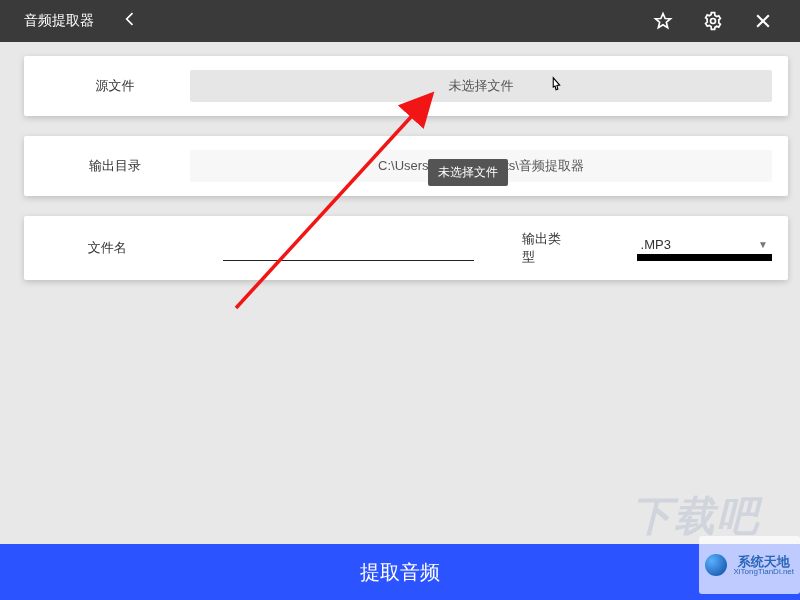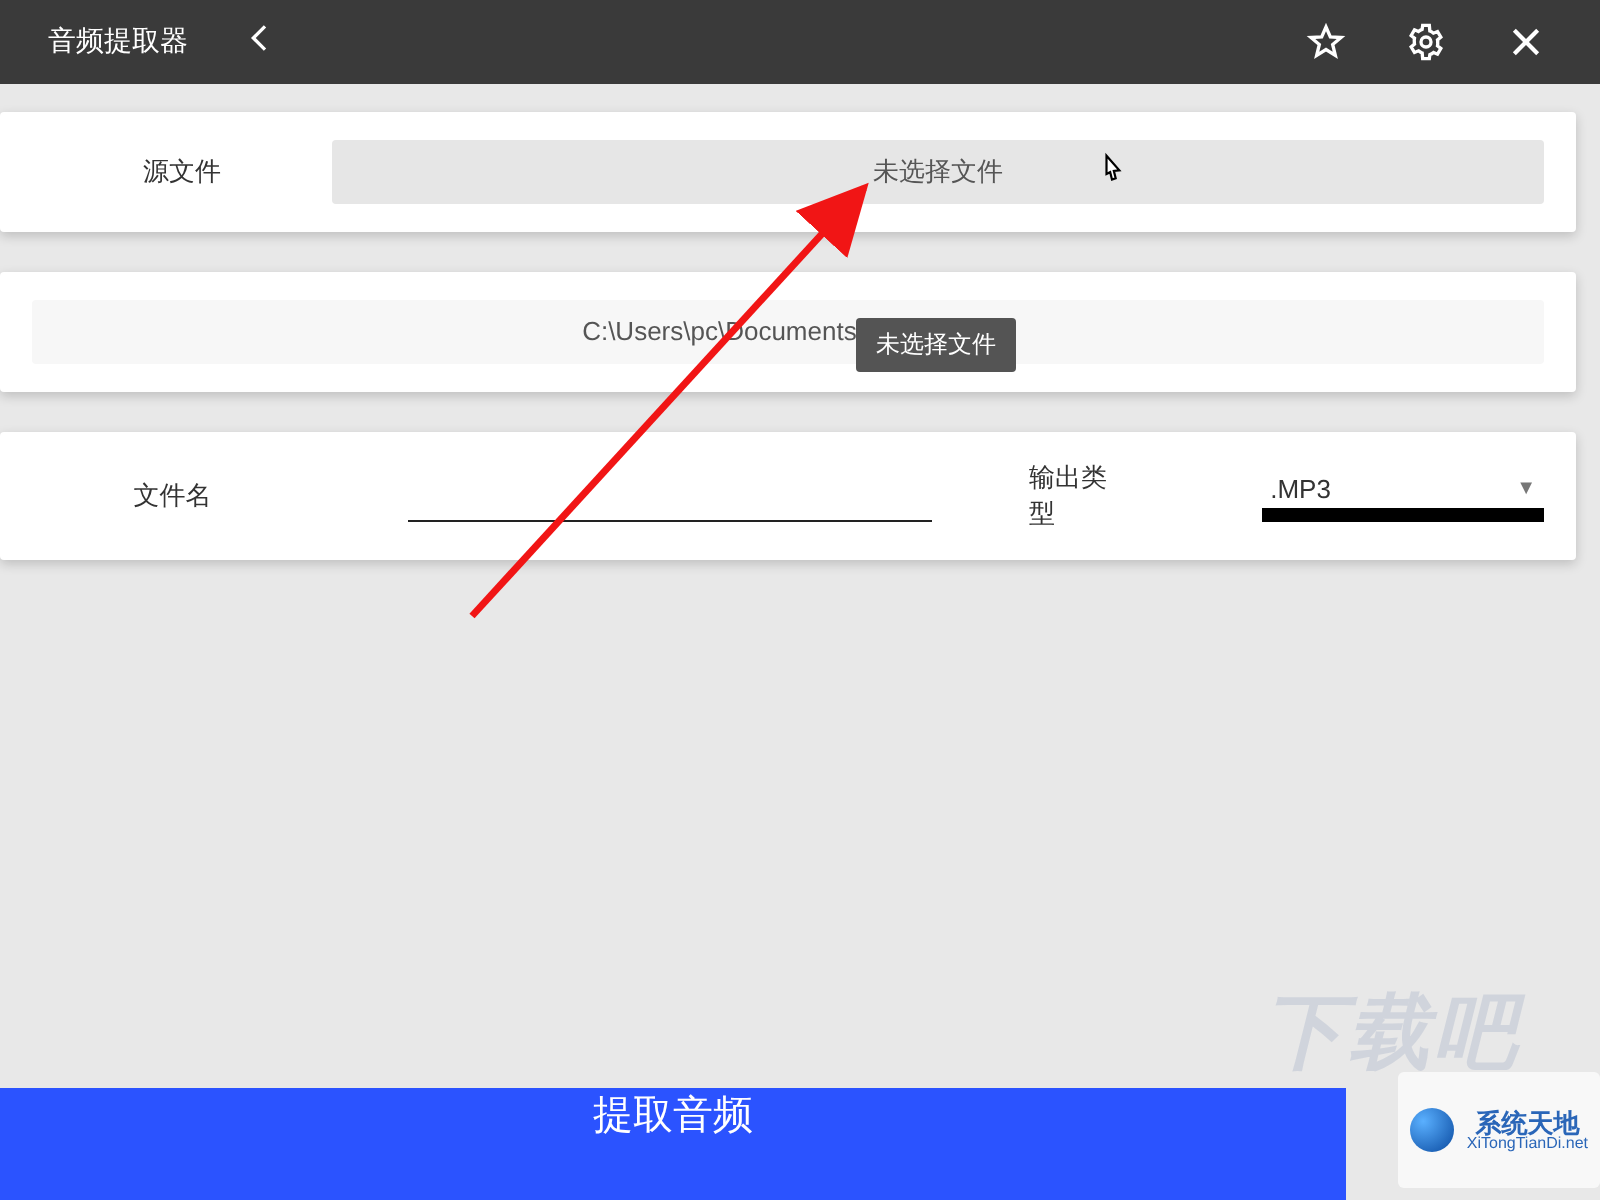--- a/index.html
+++ b/index.html
@@ -10,21 +10,21 @@
   height:42px; background:#3a3a3a; color:#fff;
   display:flex; align-items:center; padding:0 24px; gap:24px;
 }
 .titlebar .title { font-size:14px; }
 .titlebar .back { width:24px; text-align:center; font-size:16px; cursor:pointer; }
 .titlebar .spacer { flex:1; }
 .titlebar .tb-icon { width:26px; height:26px; display:flex; align-items:center; justify-content:center; cursor:pointer; }
 .titlebar svg { width:20px; height:20px; fill:none; stroke:#fff; stroke-width:2; }
 .titlebar .close svg { stroke-width:2.5; }
 
-.content { padding:14px 12px 0 0; position:relative; }
+.content { padding:14px 12px 0 24px; position:relative; }
 
 .card {
   background:#fff; border-radius:2px; margin-bottom:20px;
   box-shadow:0 2px 6px rgba(0,0,0,0.18);
   display:flex; align-items:center; padding:14px 16px;
 }
 .label { width:150px; text-align:center; font-size:13px; color:#333; }
 
 .filebox {
   flex:1; height:32px; background:#e6e6e6; border-radius:2px;
@@ -50,23 +50,23 @@
 }
 .out-label { font-size:13px; color:#333; margin-left:auto; margin-right:20px; }
 .select {
   width:150px; height:26px; border-bottom:7px solid #000000;
   display:flex; align-items:center; justify-content:space-between;
   font-size:13px; color:#333; cursor:pointer; padding:0 4px;
 }
 .select .tri { font-size:10px; color:#777; }
 
 .extract-btn {
-  position:absolute; left:0; bottom:0; width:673px; height:56px;
+  position:absolute; left:0; bottom:0; width:800px; height:56px;
   background:#2b53ff; color:#fff; font-size:20px;
-  display:flex; justify-content:center; cursor:pointer;
+  display:flex; align-items:center; justify-content:center; cursor:pointer;
 }
 
 .cursor { position:absolute; left:545px; top:76px; z-index:6; }
 .cursor svg { width:22px; height:22px; }
 
 .arrow-overlay { position:absolute; left:0; top:0; z-index:4; pointer-events:none; }
 
 .watermark {
   position:absolute; right:0; bottom:6px; z-index:3;
   display:flex; align-items:center; gap:6px;
@@ -119,20 +119,21 @@
   <div class="card">
     <div class="label">源文件</div>
     <div class="filebox">
       <span>未选择文件</span>
     </div>
   </div>
 
   <div class="tooltip">未选择文件</div>
 
   <div class="card">
+    <div class="label">输出目录</div>
     <div class="outbox">
       <span>C:\Users\pc\Documents\音频提取器</span>
     </div>
   </div>
 
   <div class="card row3">
     <div class="label">文件名</div>
     <input class="name-input" value="" style="">
     <div class="out-label">输出类型</div>
     <div class="select">

